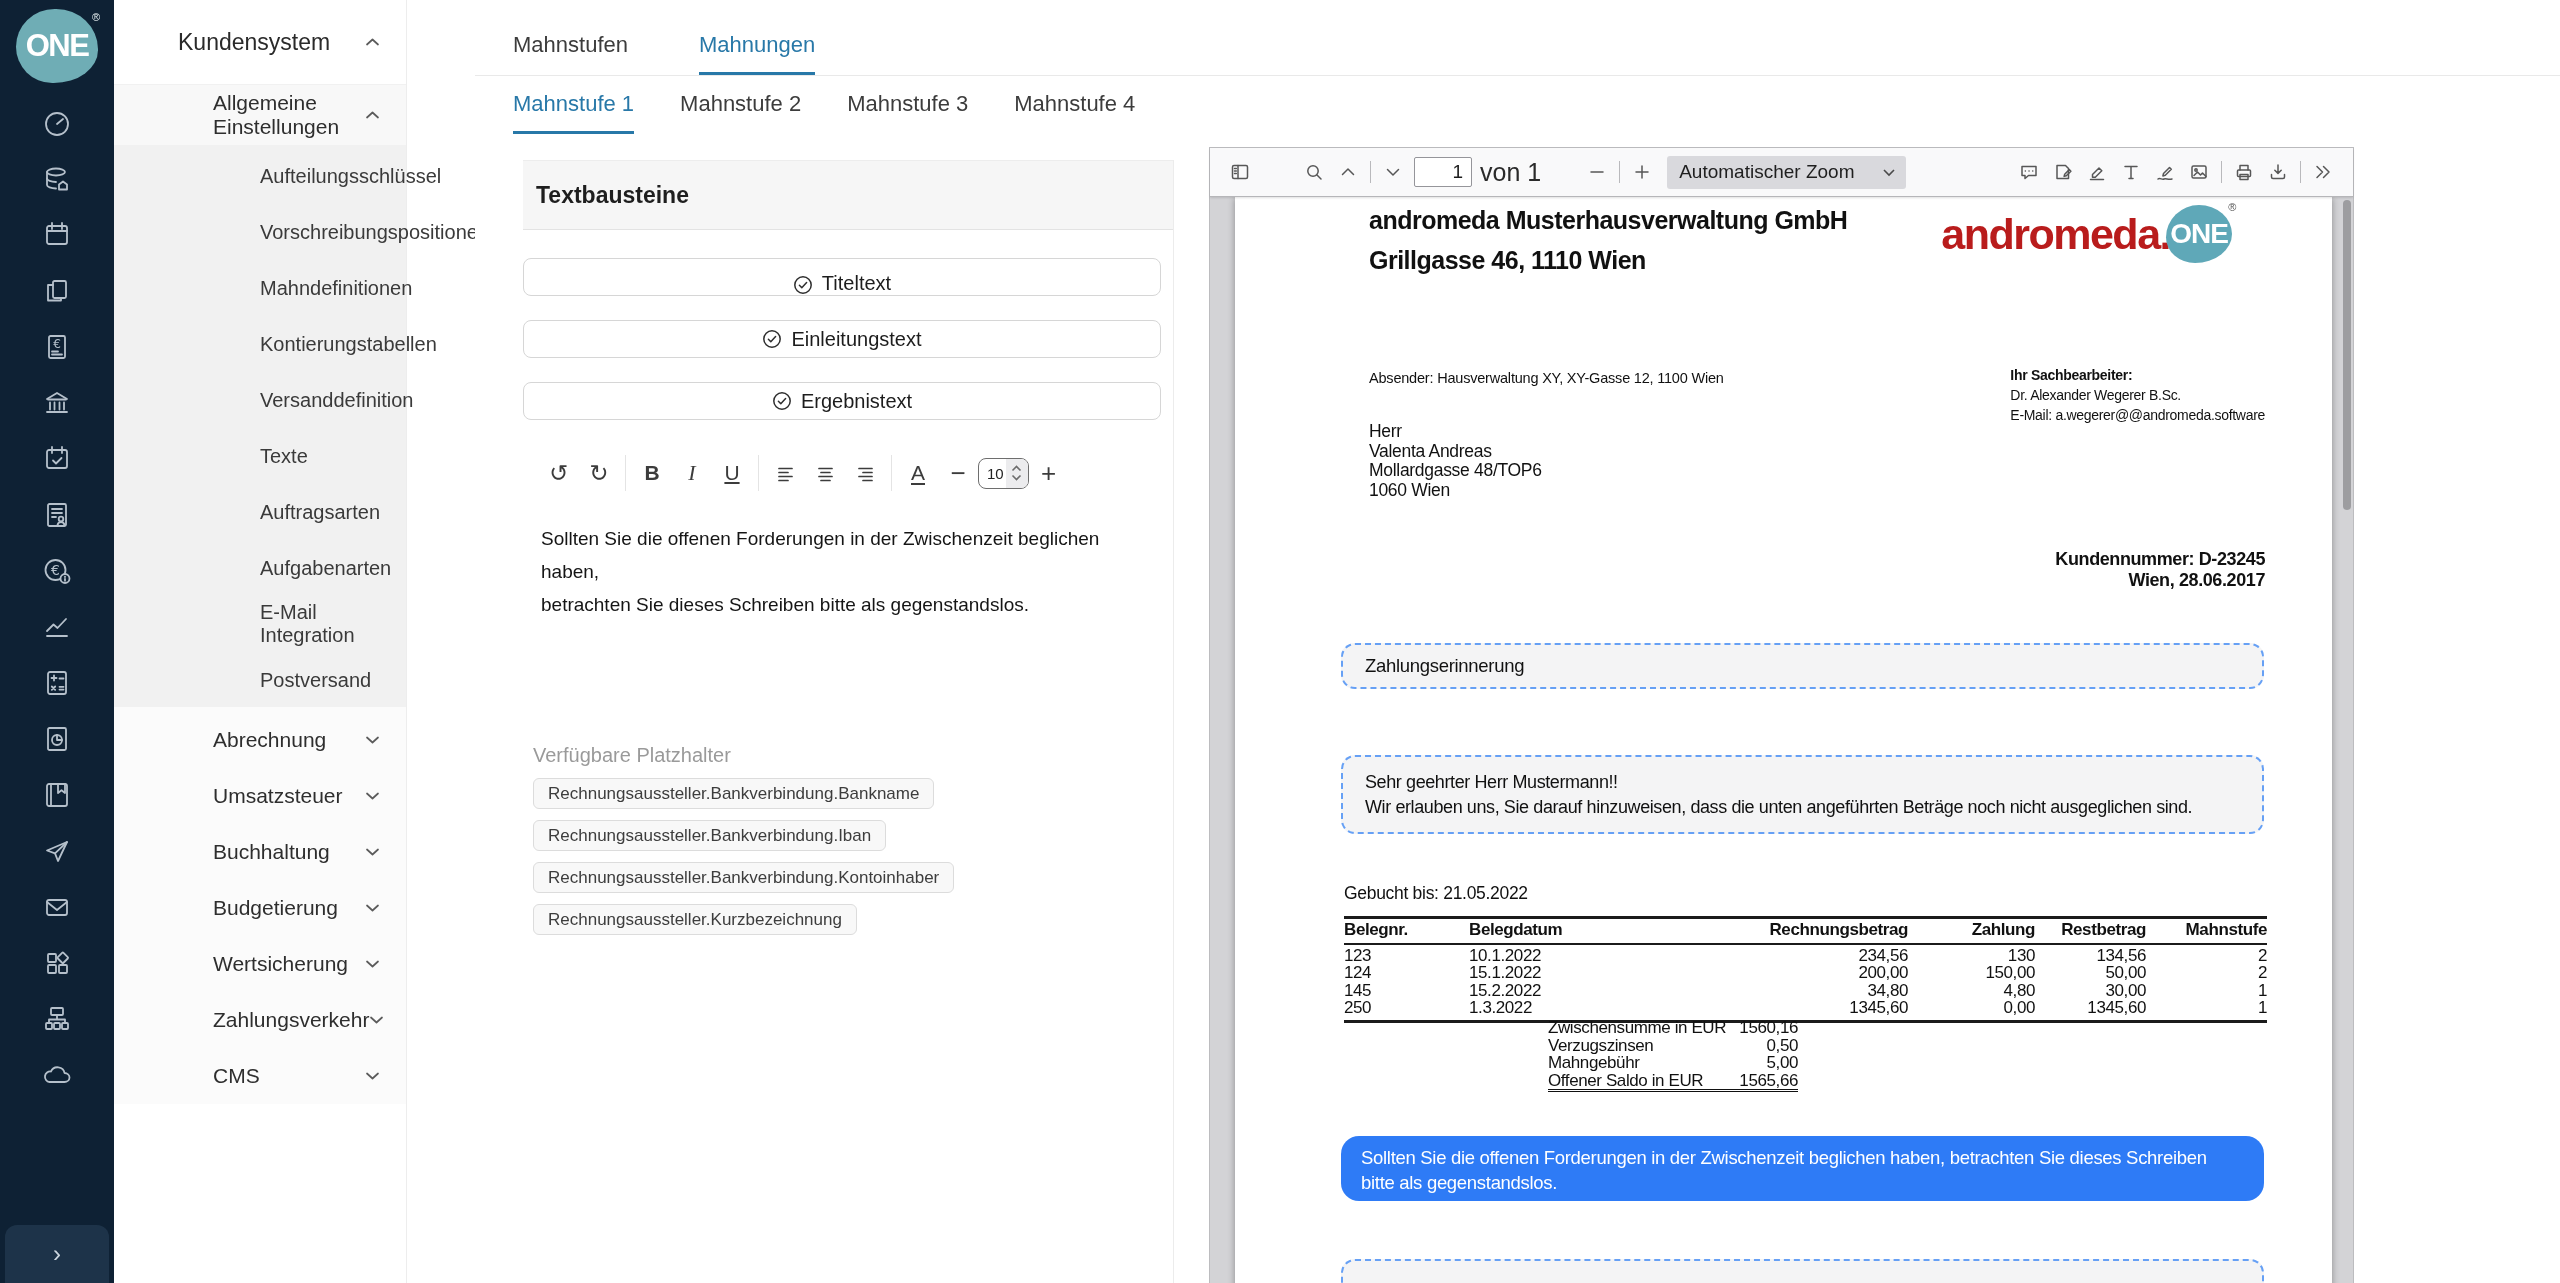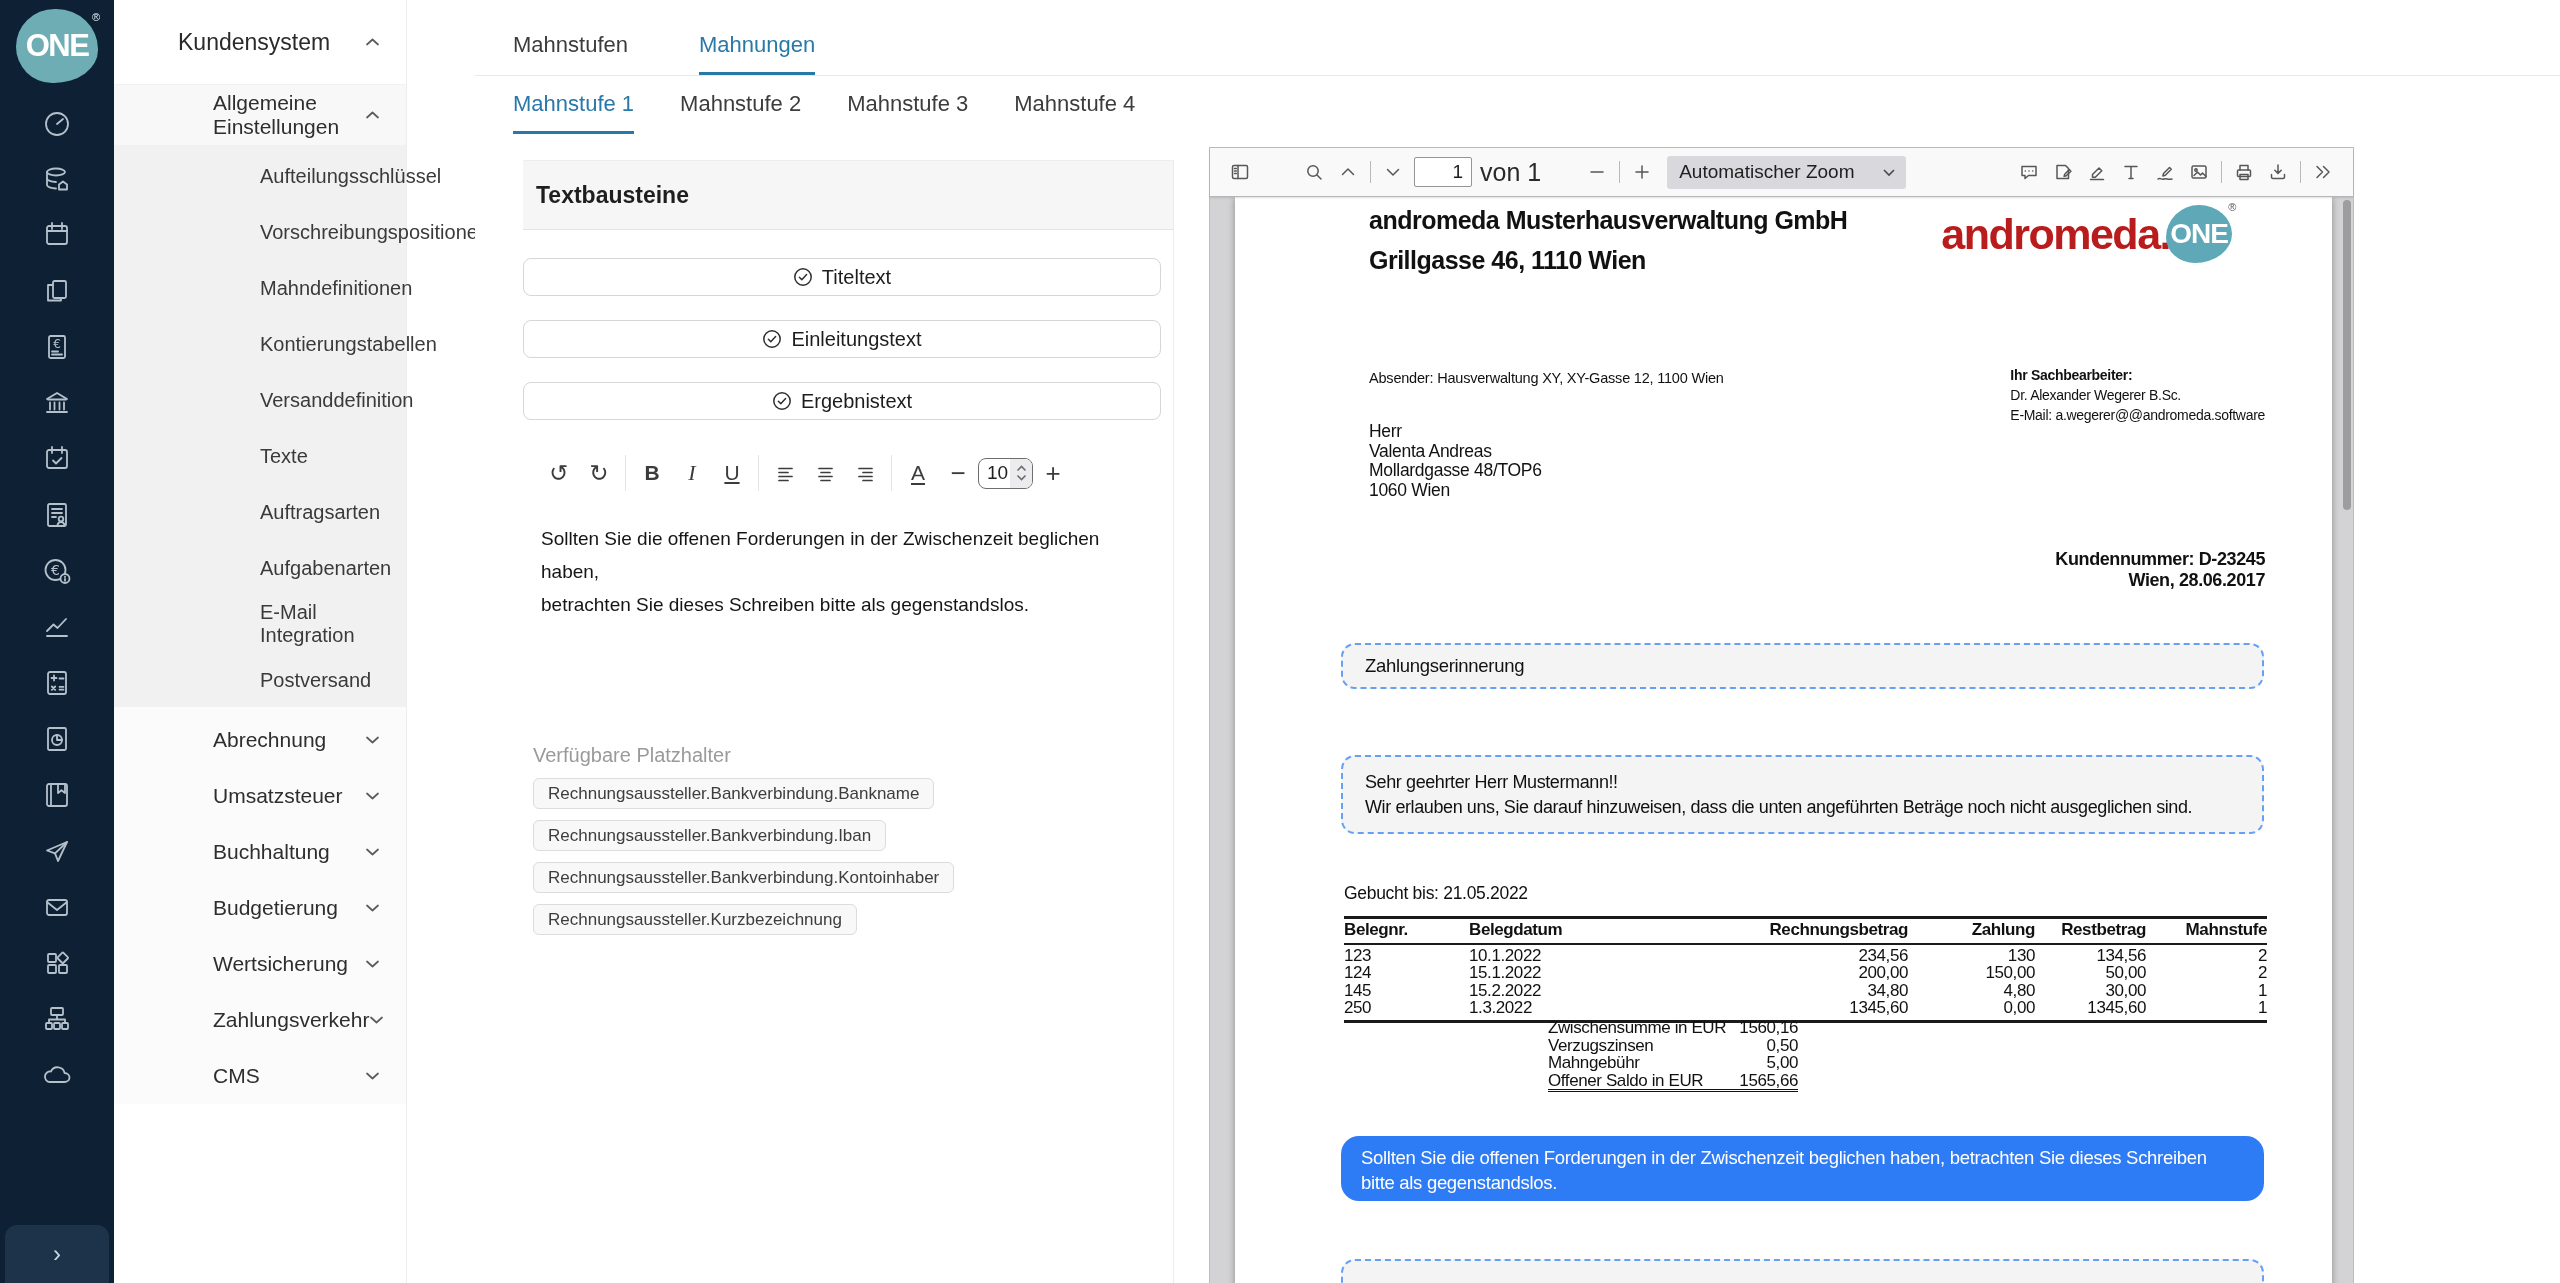--- a/index.html
+++ b/index.html
@@ -44,34 +44,34 @@
   .tab.active { color:#2878a8; border-bottom-color:#2878a8; }
 
   
   .panel { position:absolute; left:48px; top:160px; width:650px; }
   .panel-head { height:70px; background:#f6f6f6; border-top:1px solid #ededed; border-bottom:1px solid #e3e3e3;
                 display:flex; align-items:center; padding-left:13px; font-size:23px; font-weight:bold; color:#1e1e1e; }
   .v-divider { position:absolute; left:698px; top:160px; bottom:0; width:1px; background:#ececec; }
   .tb-btn { width:638px; height:38px; border:1px solid #d6d6d6; border-radius:8px; background:#fff;
             display:flex; align-items:center; justify-content:center; gap:9px; font-size:20px; color:#1d1d1d; cursor:pointer; }
   .tb-btn svg { display:block; }
-  .mt28 { margin-top:28px; } .mt24 { margin-top:24px; }
+  .mt28 { margin-top:28px;align-items:flex-end; } .mt24 { margin-top:24px; }
 
   .editor-toolbar { margin-top:33px; display:flex; align-items:center; padding-left:16px; height:40px; }
   .et { min-width:40px; height:40px; display:flex; align-items:center; justify-content:center; color:#3c3c3c; cursor:pointer; }
   .et svg { stroke:#3c3c3c; fill:none; stroke-width:1.7; stroke-linecap:round; }
   .et-sep { width:1px; height:36px; background:#e4e4e4; margin:0 6px; }
   .u-arrow { font-family:"DejaVu Sans",sans-serif; font-size:23px; }
   .b-b { font-weight:bold; font-size:21px; }
   .b-i { font-style:italic; font-family:"Liberation Serif",serif; font-size:22px; }
   .b-u { text-decoration:underline; font-size:21px; }
   .b-a { font-size:21px; border-bottom:2.5px solid #3c3c3c; line-height:21px; }
   .b-pm { font-size:26px; font-weight:300; }
   .spin { height:31px; border:1.5px solid #6e6e6e; border-radius:8px; display:inline-flex; align-items:center; overflow:hidden; cursor:pointer; }
-  .spin-val { padding:0 2px 0 8px; font-size:19px; color:#222;text-align:right; }
+  .spin-val { padding:0 2px 0 8px; font-size:15px; color:#222;text-align:right; }
   .spin-arrows { width:22px; align-self:stretch; background:#ececee; display:flex; flex-direction:column; align-items:center; justify-content:center; gap:2px; }
   .spin-arrows svg { stroke:#6c6c6c; fill:none; stroke-width:1.6; display:block; }
 
   .editor-body { margin-top:29px; padding-left:18px; font-size:19px; color:#151515; line-height:33px; width:620px; }
 
   .ph-block { position:absolute; left:58px; top:744px; width:640px; }
   .ph-label { font-size:20px; color:#9a9a9a; }
   .chip-row { margin-top:11px; }
   .chip { display:inline-flex; align-items:center; height:31px; padding:0 14px; border:1px solid #dcdcdc;
           border-radius:6px; background:#f8f8f8; font-size:17px; color:#3d3d3d; cursor:pointer; white-space:nowrap; }

